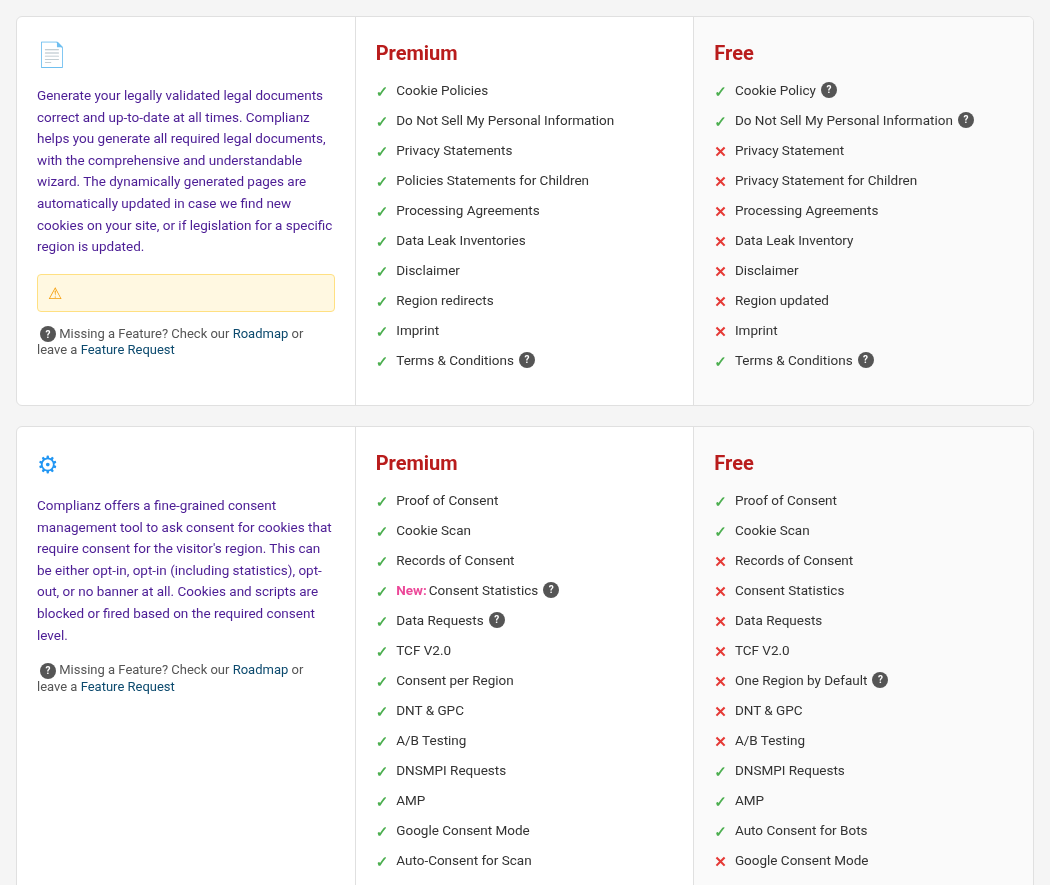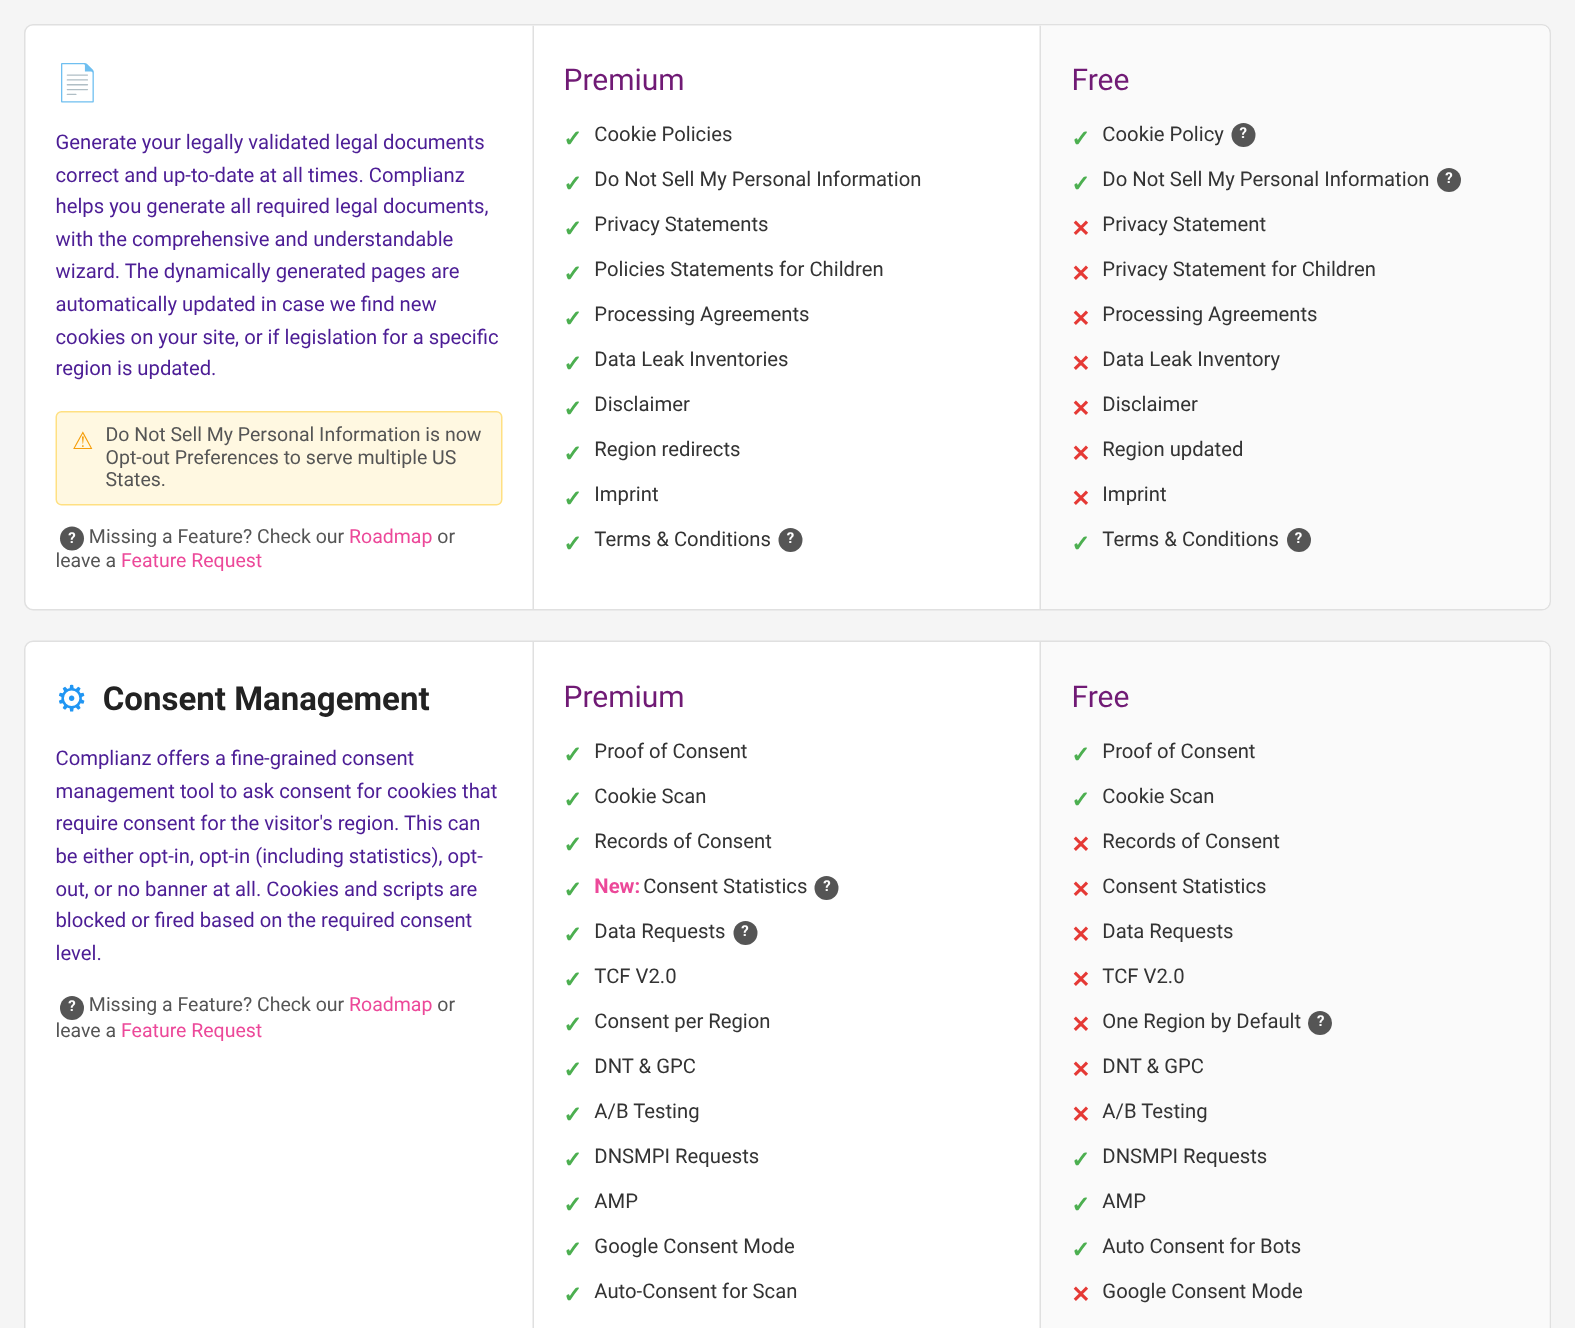--- a/index.html
+++ b/index.html
@@ -75,27 +75,27 @@
       font-size: 16px;
       color: #f59e0b;
       flex-shrink: 0;
       margin-top: 1px;
     }
     .help-line {
       font-size: 13px;
       color: #555;
     }
     .help-line a {
-      color: #ec4899;
+      color: #0c4a6e;
       text-decoration: none;
     }
     .col-title {
       font-size: 20px;
-      font-weight: 400;
-      color: #701a75;
+      font-weight: 700;
+      color: #b91c1c;
       margin-bottom: 16px;
     }
     .feature-list {
       list-style: none;
     }
     .feature-list li {
       display: flex;
       align-items: flex-start;
       gap: 8px;
       margin-bottom: 8px;
@@ -150,21 +150,20 @@
 
   <div class="section-card">
 
     <div class="section-left">
       <div class="section-title">
         <span class="title-icon">📄</span>
       </div>
       <p class="section-desc">Generate your legally validated legal documents correct and up-to-date at all times. Complianz helps you generate all required legal documents, with the comprehensive and understandable wizard. The dynamically generated pages are automatically updated in case we find new cookies on your site, or if legislation for a specific region is updated.</p>
       <div class="notice-box">
         <span class="notice-icon">⚠</span>
-        <span>Do Not Sell My Personal Information is now Opt-out Preferences to serve multiple US States.</span>
       </div>
       <div class="help-line">
         <span class="help-circle">?</span>
         <span>Missing a Feature? Check our</span>
         <a href="#">Roadmap</a>
         <span>or leave a</span>
         <a href="#">Feature Request</a>
       </div>
     </div>
 
@@ -259,21 +258,20 @@
           </li>
         </ul>
     </div>
   </div>
 
   <div class="section-card">
 
     <div class="section-left">
       <div class="section-title">
         <span class="title-icon blue">⚙</span>
-        <h2>Consent Management</h2>
       </div>
       <p class="section-desc">Complianz offers a fine-grained consent management tool to ask consent for cookies that require consent for the visitor's region. This can be either opt-in, opt-in (including statistics), opt-out, or no banner at all. Cookies and scripts are blocked or fired based on the required consent level.</p>
       <div class="help-line">
         <span class="help-circle">?</span>
         <span>Missing a Feature? Check our</span>
         <a href="#">Roadmap</a>
         <span>or leave a</span>
         <a href="#">Feature Request</a>
       </div>
     </div>

